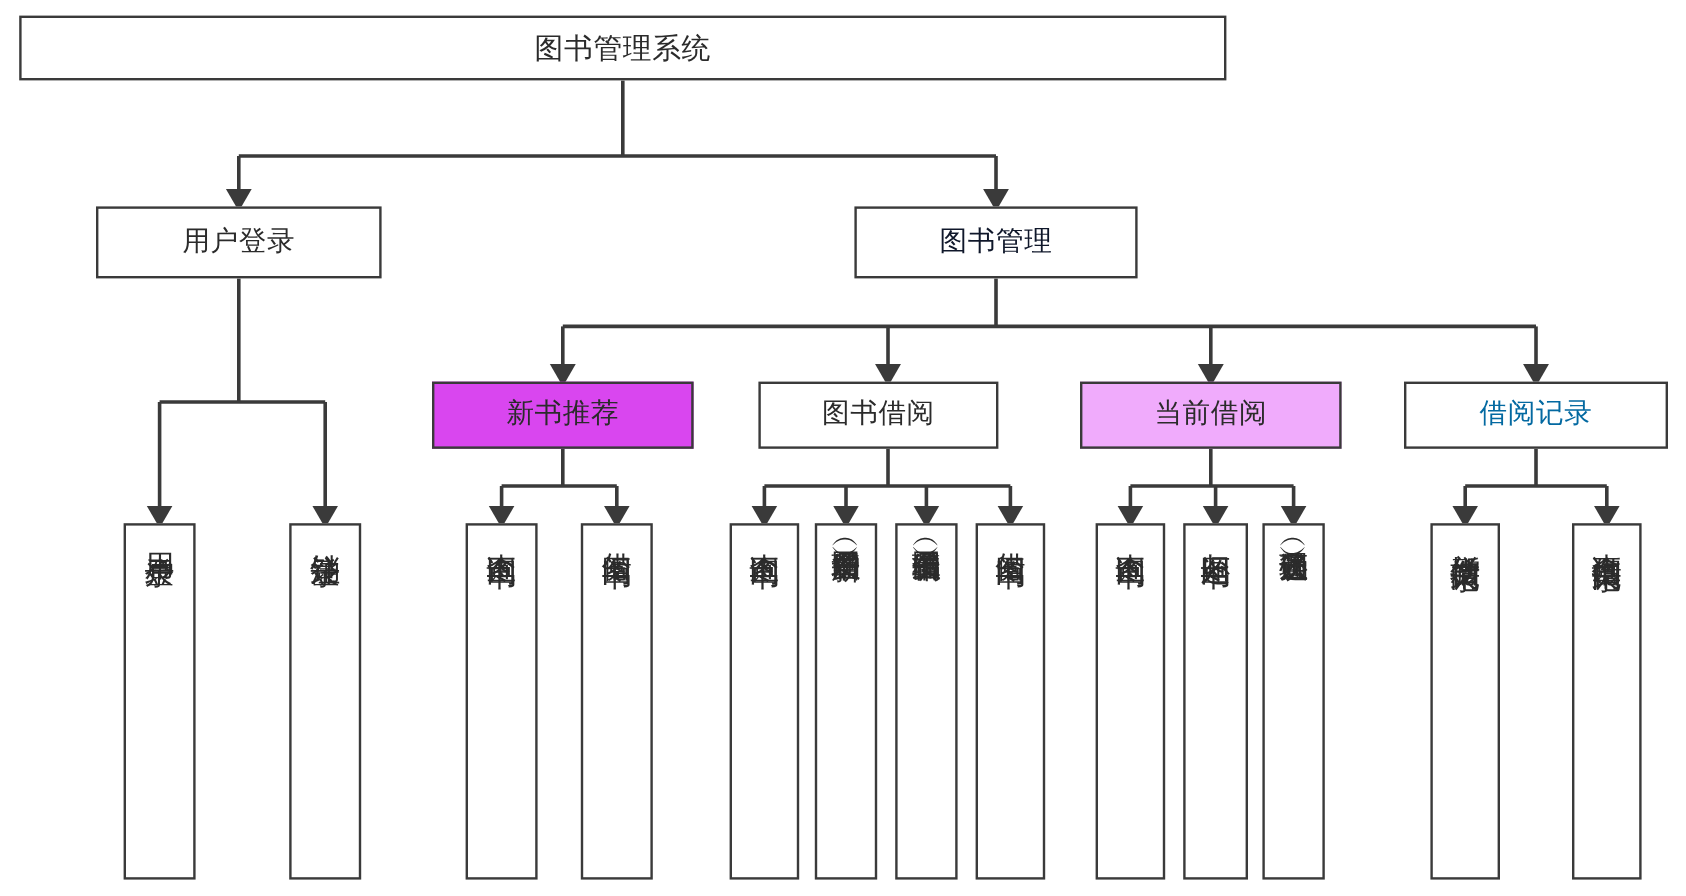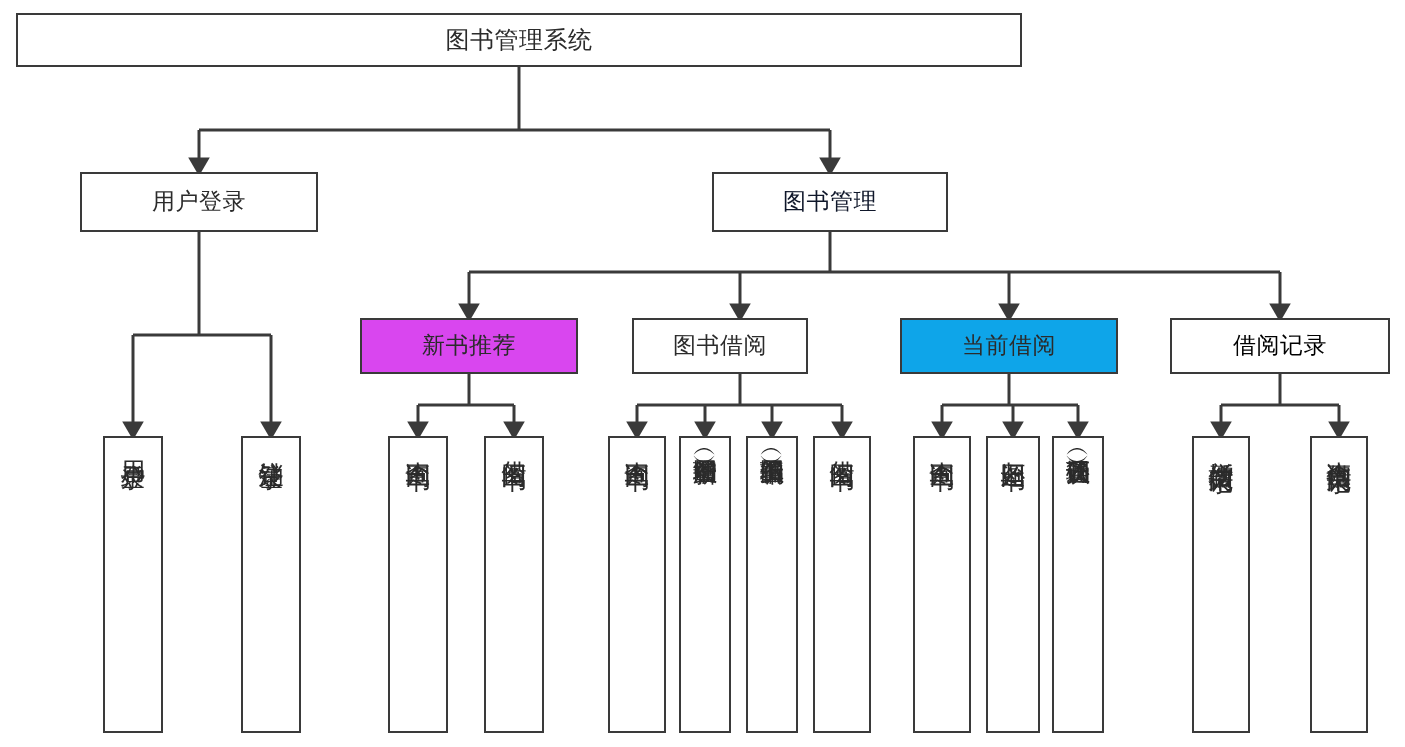--- a/index.html
+++ b/index.html
@@ -129,28 +129,28 @@
       </div>
       <div class="node-box node-h" style="left: 80px; top: 172px; width: 238px; height: 60px; border-color: rgb(58, 58, 58); background: rgb(255, 255, 255);">
         <span class="node-label" style="color: rgb(43, 43, 43);">用户登录</span>
       </div>
       <div class="node-box node-h" style="left: 712px; top: 172px; width: 236px; height: 60px; border-color: rgb(58, 58, 58); background: rgb(255, 255, 255);">
         <span class="node-label" style="color: #0f172a;">图书管理</span>
       </div>
       <div class="node-box node-h" style="left: 360px; top: 318px; width: 218px; height: 56px; border-color: rgb(58, 58, 58); background: #d946ef;">
         <span class="node-label" style="color: rgb(43, 43, 43);">新书推荐</span>
       </div>
-      <div class="node-box node-h" style="left: 632px; top: 318px; width: 176px; height: 56px; border-color: rgb(58, 58, 58); background: rgb(255, 255, 255);">
+      <div class="node-box node-h" style="left: 632px; top: 318px; width: 200px; height: 56px; border-color: rgb(58, 58, 58); background: rgb(255, 255, 255);">
         <span class="node-label" style="color: rgb(43, 43, 43);">图书借阅</span>
       </div>
-      <div class="node-box node-h" style="left: 900px; top: 318px; width: 218px; height: 56px; border-color: rgb(58, 58, 58); background: #0ea5e9;">
+      <div class="node-box node-h" style="left: 900px; top: 318px; width: 218px; height: 56px; border-color: rgb(58, 58, 58); background: #f0abfc;">
         <span class="node-label" style="color: rgb(43, 43, 43);">当前借阅</span>
       </div>
       <div class="node-box node-h" style="left: 1170px; top: 318px; width: 220px; height: 56px; border-color: rgb(58, 58, 58); background: rgb(255, 255, 255);">
-        <span class="node-label" style="color: #000000;">借阅记录</span>
+        <span class="node-label" style="color: #0369a1;">借阅记录</span>
       </div>
       <div class="node-box node-v" style="left: 103px; top: 436px; width: 60px; height: 297px; border-color: rgb(58, 58, 58); background: rgb(255, 255, 255);">
         <span class="node-label" style="color: rgb(43, 43, 43);">用户登录</span>
       </div>
       <div class="node-box node-v" style="left: 241px; top: 436px; width: 60px; height: 297px; border-color: rgb(58, 58, 58); background: rgb(255, 255, 255);">
         <span class="node-label" style="color: rgb(43, 43, 43);">注销登录</span>
       </div>
       <div class="node-box node-v" style="left: 388px; top: 436px; width: 60px; height: 297px; border-color: rgb(58, 58, 58); background: rgb(255, 255, 255);">
         <span class="node-label" style="color: rgb(43, 43, 43);">查询图书</span>
       </div>

